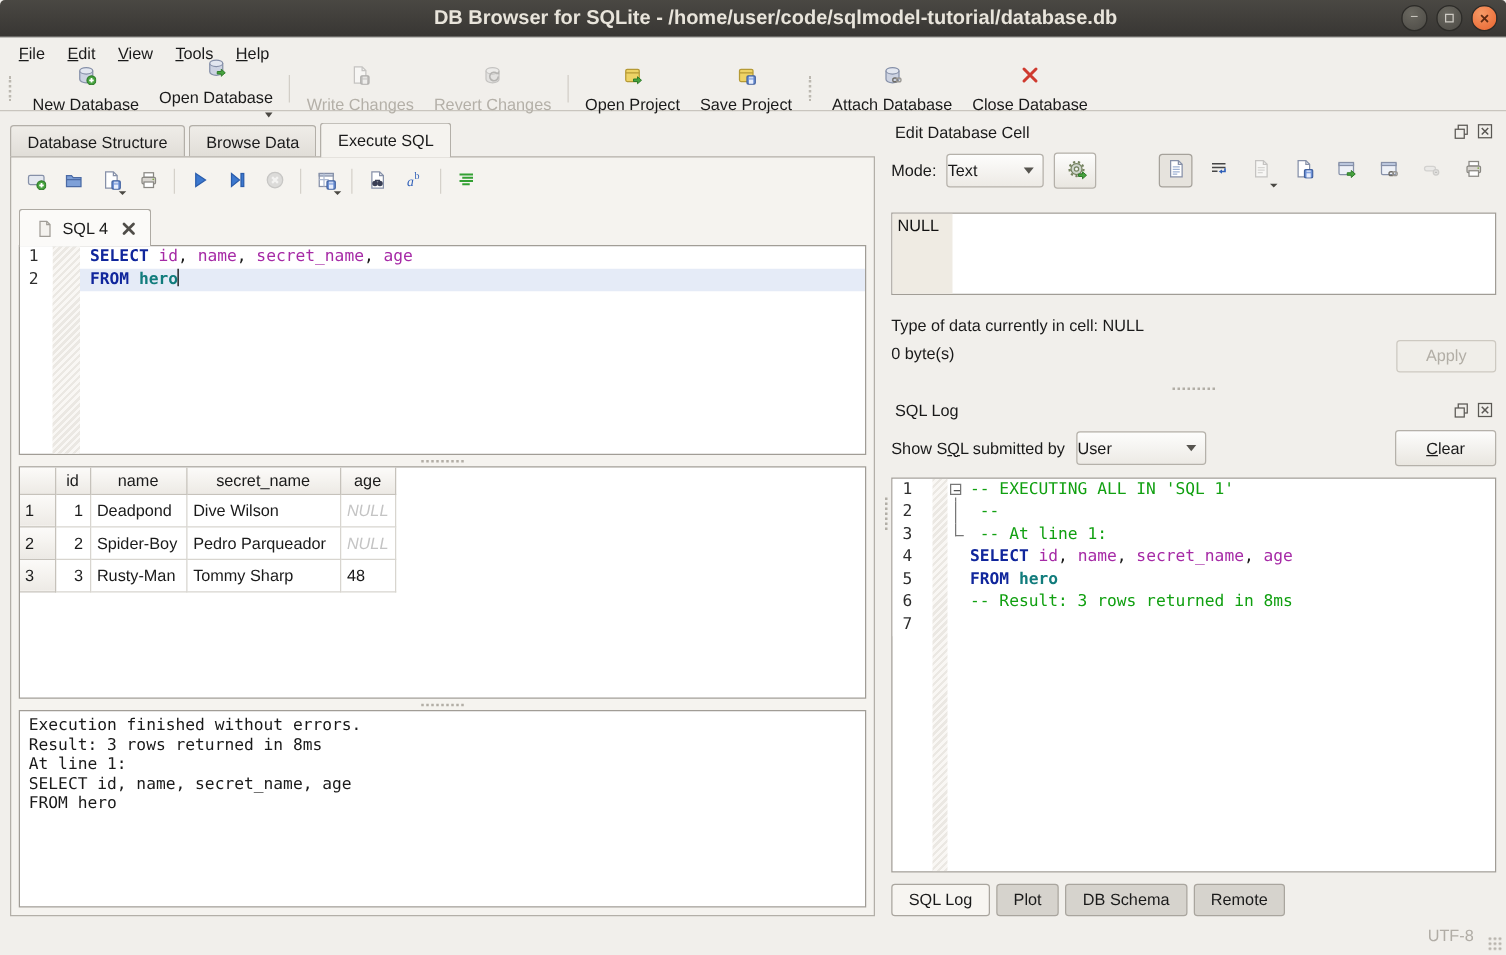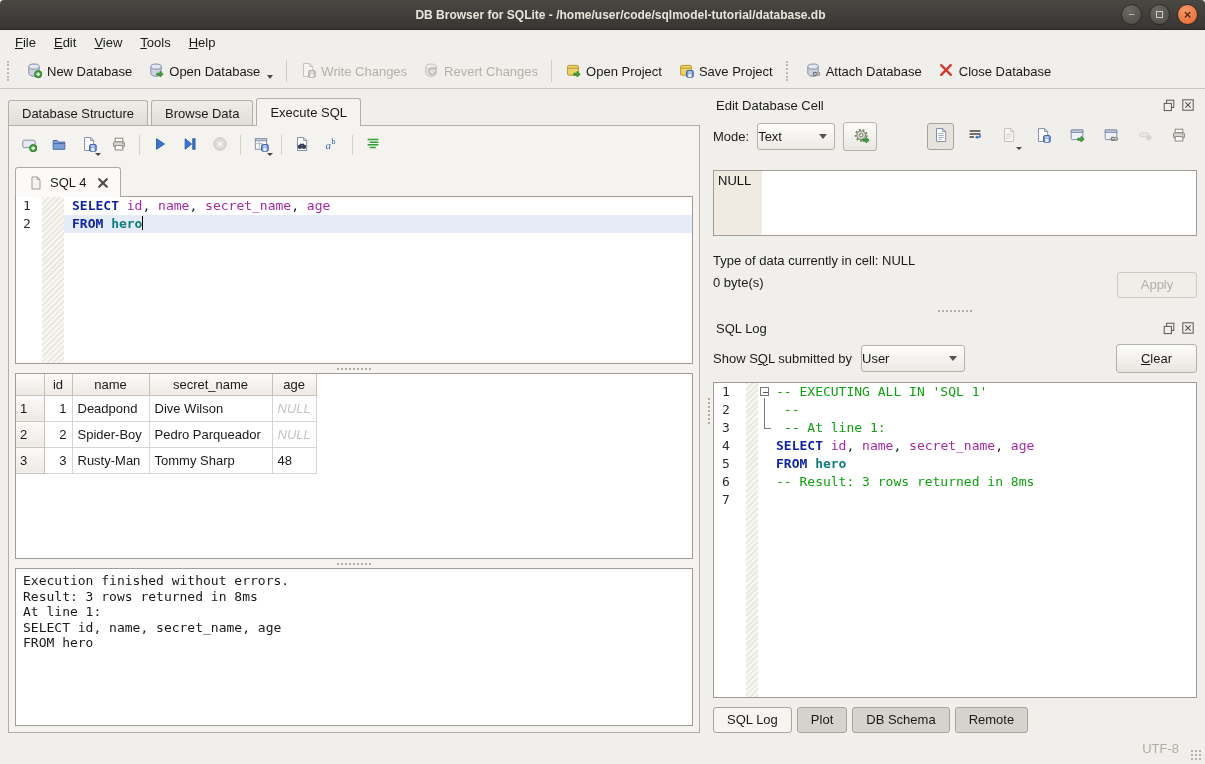--- a/index.html
+++ b/index.html
@@ -2,36 +2,36 @@
 <html style="--kw: #10269c; --ident: #a62aa6; --tbl: #117c7c; --cmt: #11a011; --nullc: #c4c4c4; --cur-line: #e5ebf7; --close-btn: #e9632e;"><head>
 <meta charset="utf-8">
 <style>
   * { margin:0; padding:0; box-sizing:border-box; }
   html,body { width:1205px; height:764px; overflow:hidden; }
   body { font-family:"Liberation Sans", sans-serif; font-size:13px; color:#1a1a1a; background:#f1efeb; }
   #app { width:1205px; height:764px; display:flex; flex-direction:column; }
 
   
   .titlebar { height:30px; flex:0 0 30px; background:linear-gradient(#4a4843,#383633); border-bottom:1px solid #262522; display:flex; align-items:center; position:relative; border-radius:4px 4px 0 0; }
-  .titlebar .title { flex:1; text-align:center; color:#e8e4db; font-weight:bold; font-size:12px;margin-left:36px; }
+  .titlebar .title { flex:1; text-align:center; color:#e8e4db; font-weight:bold; font-size:16px;margin-left:36px; }
   .win-controls { position:absolute; right:7px; top:4px; display:flex; gap:7px; }
   .win-btn { width:21px; height:21px; border-radius:50%; background:radial-gradient(circle at 38% 30%, #6a6860, #4c4a45); border:1px solid #2c2b28; color:#cfccc5; display:flex; align-items:center; justify-content:center; font-size:11px; line-height:1; }
   .win-btn.max span { width:7px; height:7px; border:1px solid #cfccc5; display:block; }
   .win-btn.close { background:radial-gradient(circle at 38% 30%, #f69a66, var(--close-btn)); color:#5e2a12; font-size:13px; font-weight:bold; }
 
   
   .menubar { height:24px; flex:0 0 24px; display:flex; align-items:center; padding-left:6px; background:#f1efeb; }
   .menu-item { padding:3px 9px; cursor:default; }
   .menu-item::first-letter { text-decoration:underline; }
 
   
   .toolbar { height:35px; flex:0 0 35px; display:flex; align-items:center; background:#f1efeb; border-bottom:1px solid #c9c5be; padding:0 2px; }
   .tb-handle { width:6px; height:20px; border-left:2px dotted #bcb8b0; margin:0 5px; }
   .tb-sep { width:1px; height:22px; background:#d2cec7; margin:0 5px; }
-  .tb-btn { display:flex; align-items:center; gap:5px; padding:4px 8px; border-radius:3px; white-space:nowrap; position:relative; }
+  .tb-btn { display:flex; align-items:center; gap:5px; padding:4px 8px; border-radius:3px; white-space:nowrap; position:relative;flex-direction:column; }
   .tb-btn.disabled { color:#b4b0a8; }
   .tb-btn.disabled svg { opacity:.45; filter:grayscale(1); }
   .tb-caret { width:0; height:0; border-left:3.5px solid transparent; border-right:3.5px solid transparent; border-top:4px solid #4a4843; margin-left:2px; align-self:flex-end; margin-bottom:2px; }
 
   
   .content { flex:1; display:flex; min-height:0; }
   .left-pane { width:704px; flex:0 0 704px; padding:9px 0 0 8px; }
   .v-split { width:9px; flex:0 0 9px; display:flex; align-items:center; justify-content:center; }
   .v-split .vdots { height:26px; border-left:2px dotted #b2aea6; }
   .right-pane { flex:1; min-width:0; padding:5px 8px 0 0; display:flex; flex-direction:column; }

